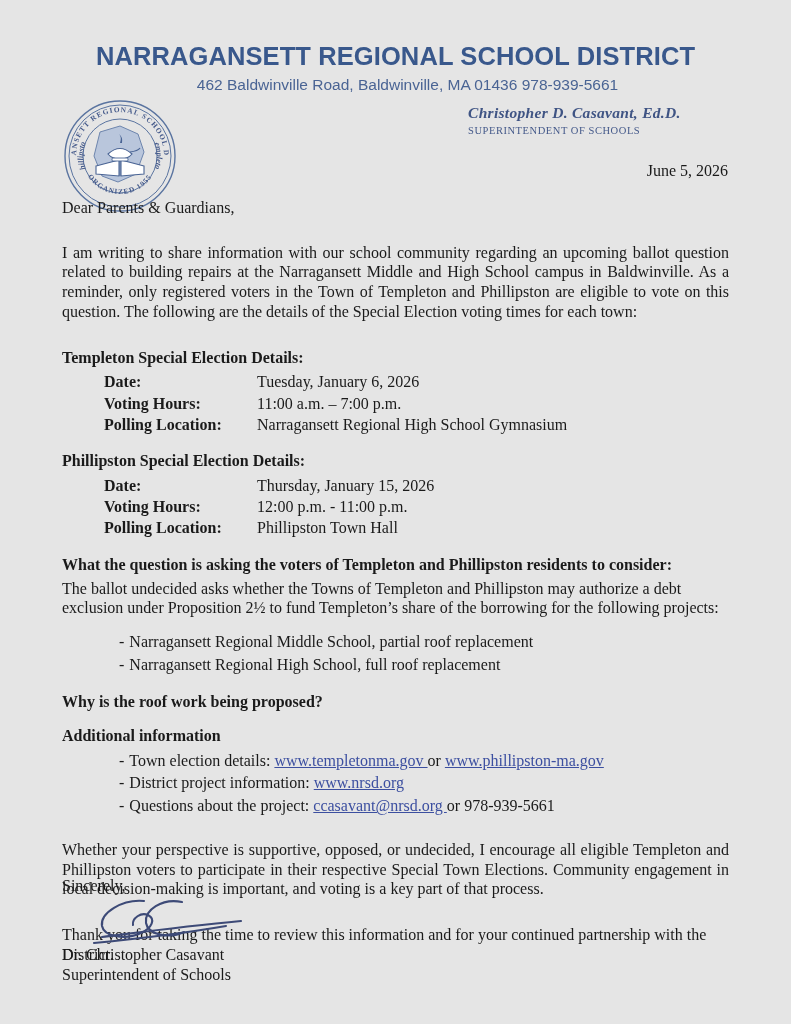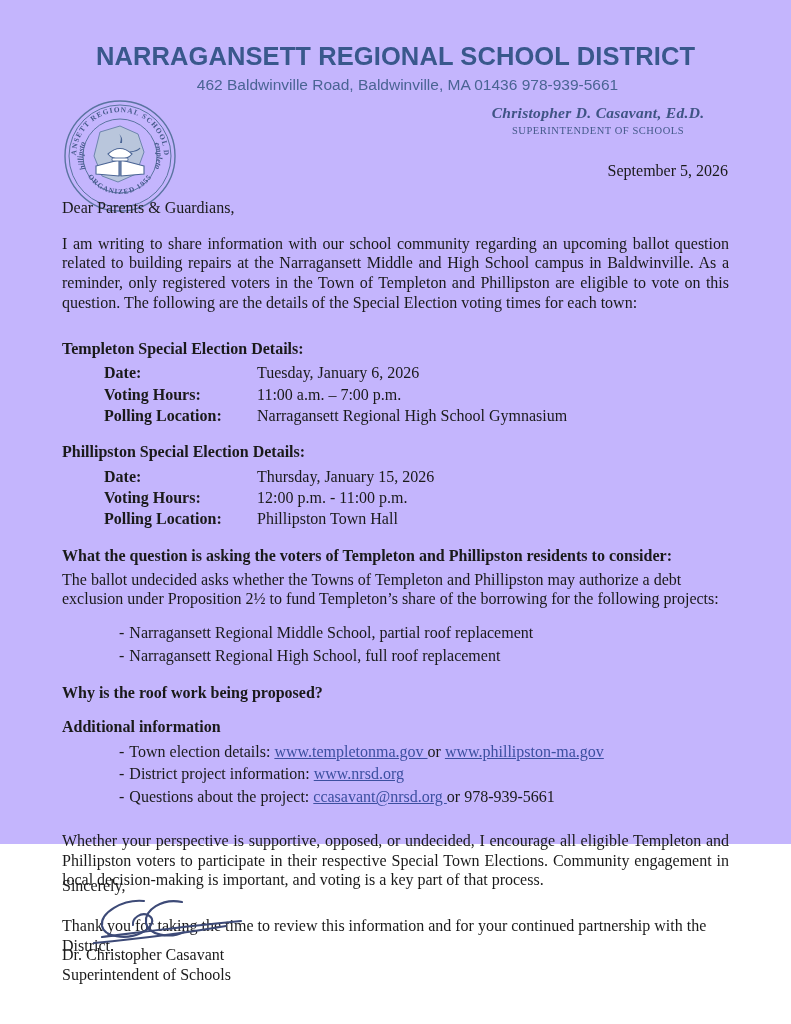--- a/index.html
+++ b/index.html
@@ -13,22 +13,22 @@
     height: 1024px;
     position: relative;
     font-family: "Liberation Serif", "DejaVu Serif", serif;
     color: #1a1a1a;
     overflow: hidden;
   }
 
   .page {
     position: relative;
     width: 791px;
-    height: 844px;
-    background: #c4b5fd;
+    height: 1024px;
+    background: #e5e5e5;
     box-sizing: border-box;
   }
 
   
   .letterhead {
     padding-top: 42px;
     text-align: center;
   }
   .district-name {
     font-family: "Liberation Sans", "DejaVu Sans", sans-serif;
@@ -57,21 +57,20 @@
     width: 120px;
     height: 120px;
   }
   .seal-wrap svg { display: block; }
 
   
   .supt-block {
     position: absolute;
     right: 63px;
     top: 104px;
-    text-align: center;
     width: 260px;
   }
   .supt-name {
     font-family: "Liberation Serif", "DejaVu Serif", serif;
     font-style: italic;
     font-weight: bold;
     font-size: 15.5px;
     color: #3f5484;
     letter-spacing: 0.3px;
     line-height: 1.1;
@@ -98,21 +97,21 @@
   
   .body-area {
     position: absolute;
     left: 62px;
     top: 198px;
     width: 667px;
   }
   .salutation {
     font-size: 16px;
     line-height: 1.22;
-    margin-bottom: 16px;
+    margin-bottom: 25px;
   }
   p.para {
     font-size: 16px;
     line-height: 1.235;
     text-align: justify;
     margin: 0 0 16px 0;
   }
   p.para-left {
     font-size: 16px;
     line-height: 1.235;
@@ -241,21 +240,21 @@
         <textPath href="#arcRight" startOffset="50%" text-anchor="middle">Templeton</textPath>
       </text>
     </svg>
   </div>
 
   <div class="supt-block">
     <div class="supt-name">Christopher D. Casavant, Ed.D.</div>
     <div class="supt-title">SUPERINTENDENT OF SCHOOLS</div>
   </div>
 
-  <div class="date-line">September 5, 2026</div>
+  <div class="date-line">June 5, 2026</div>
 
   <div class="body-area">
 
     <div class="salutation">Dear Parents &amp; Guardians,</div>
 
     <p class="para">I am writing to share information with our school community regarding an upcoming ballot question related to building repairs at the Narragansett Middle and High School campus in Baldwinville. As a reminder, only registered voters in the Town of Templeton and Phillipston are eligible to vote on this question. The following are the details of the Special Election voting times for each town:</p>
 
     <div class="gap-sm"></div>
 
     <div class="section-heading">Templeton Special Election Details:</div>

